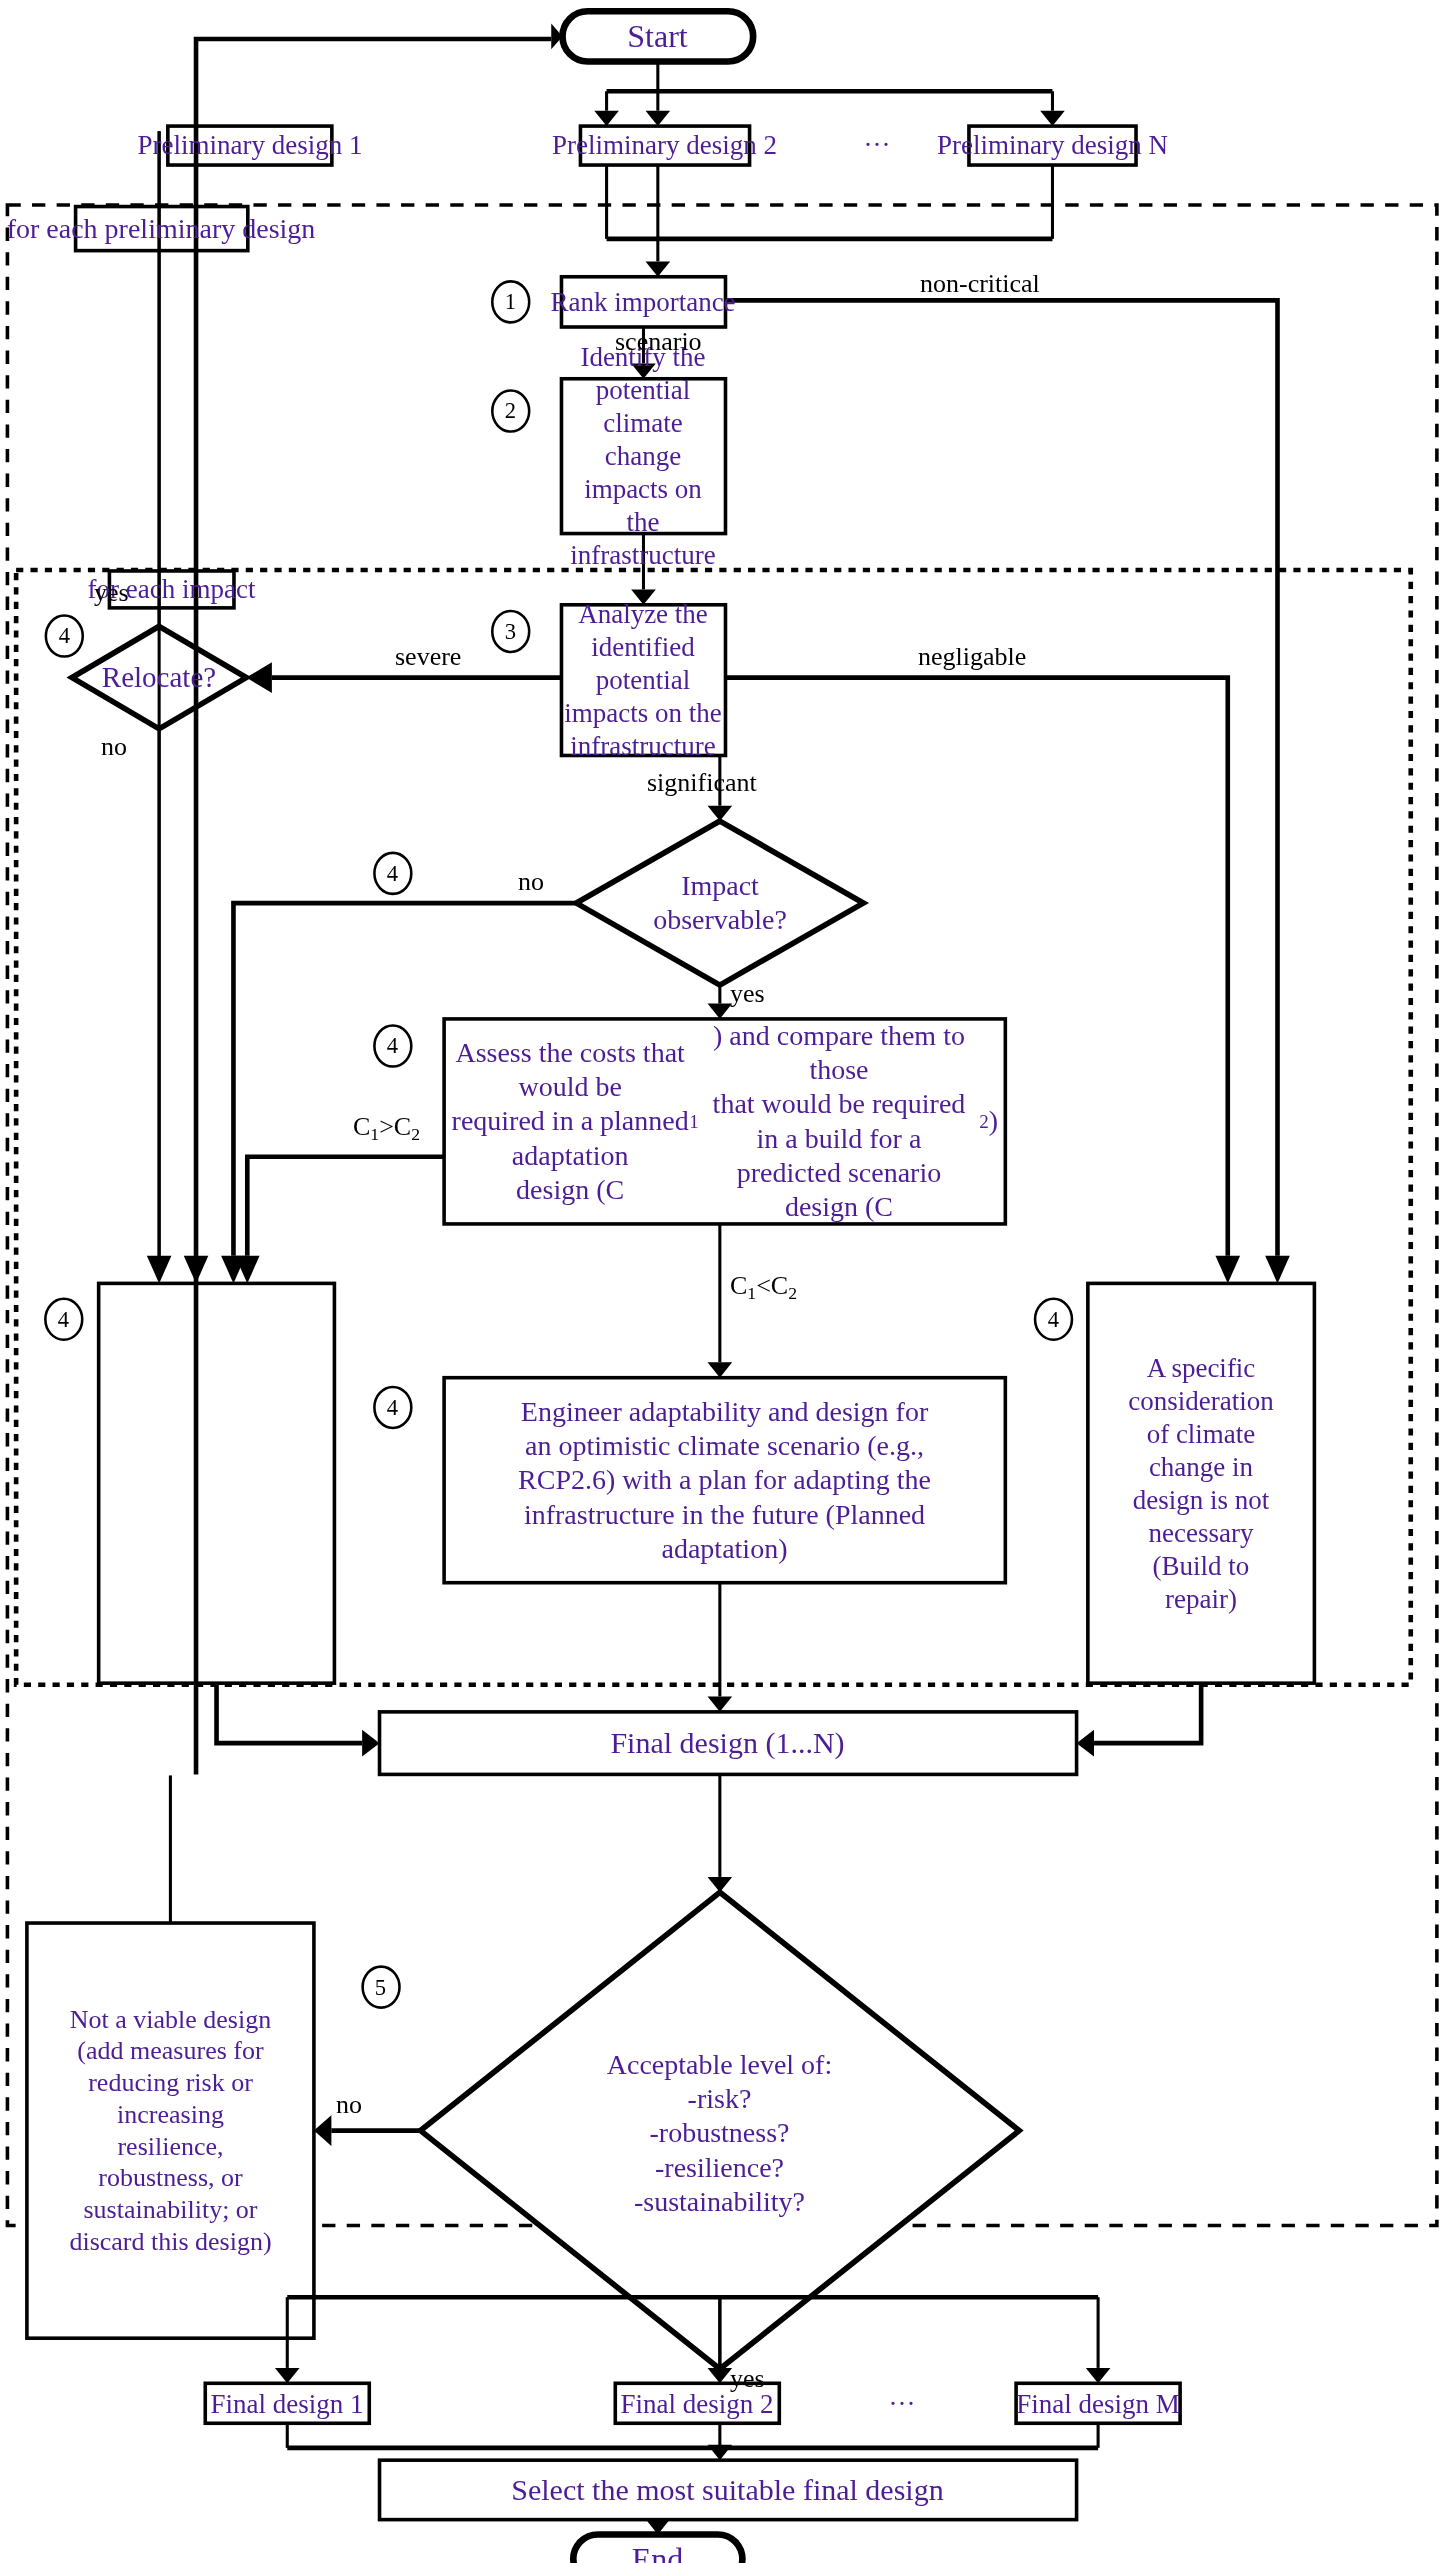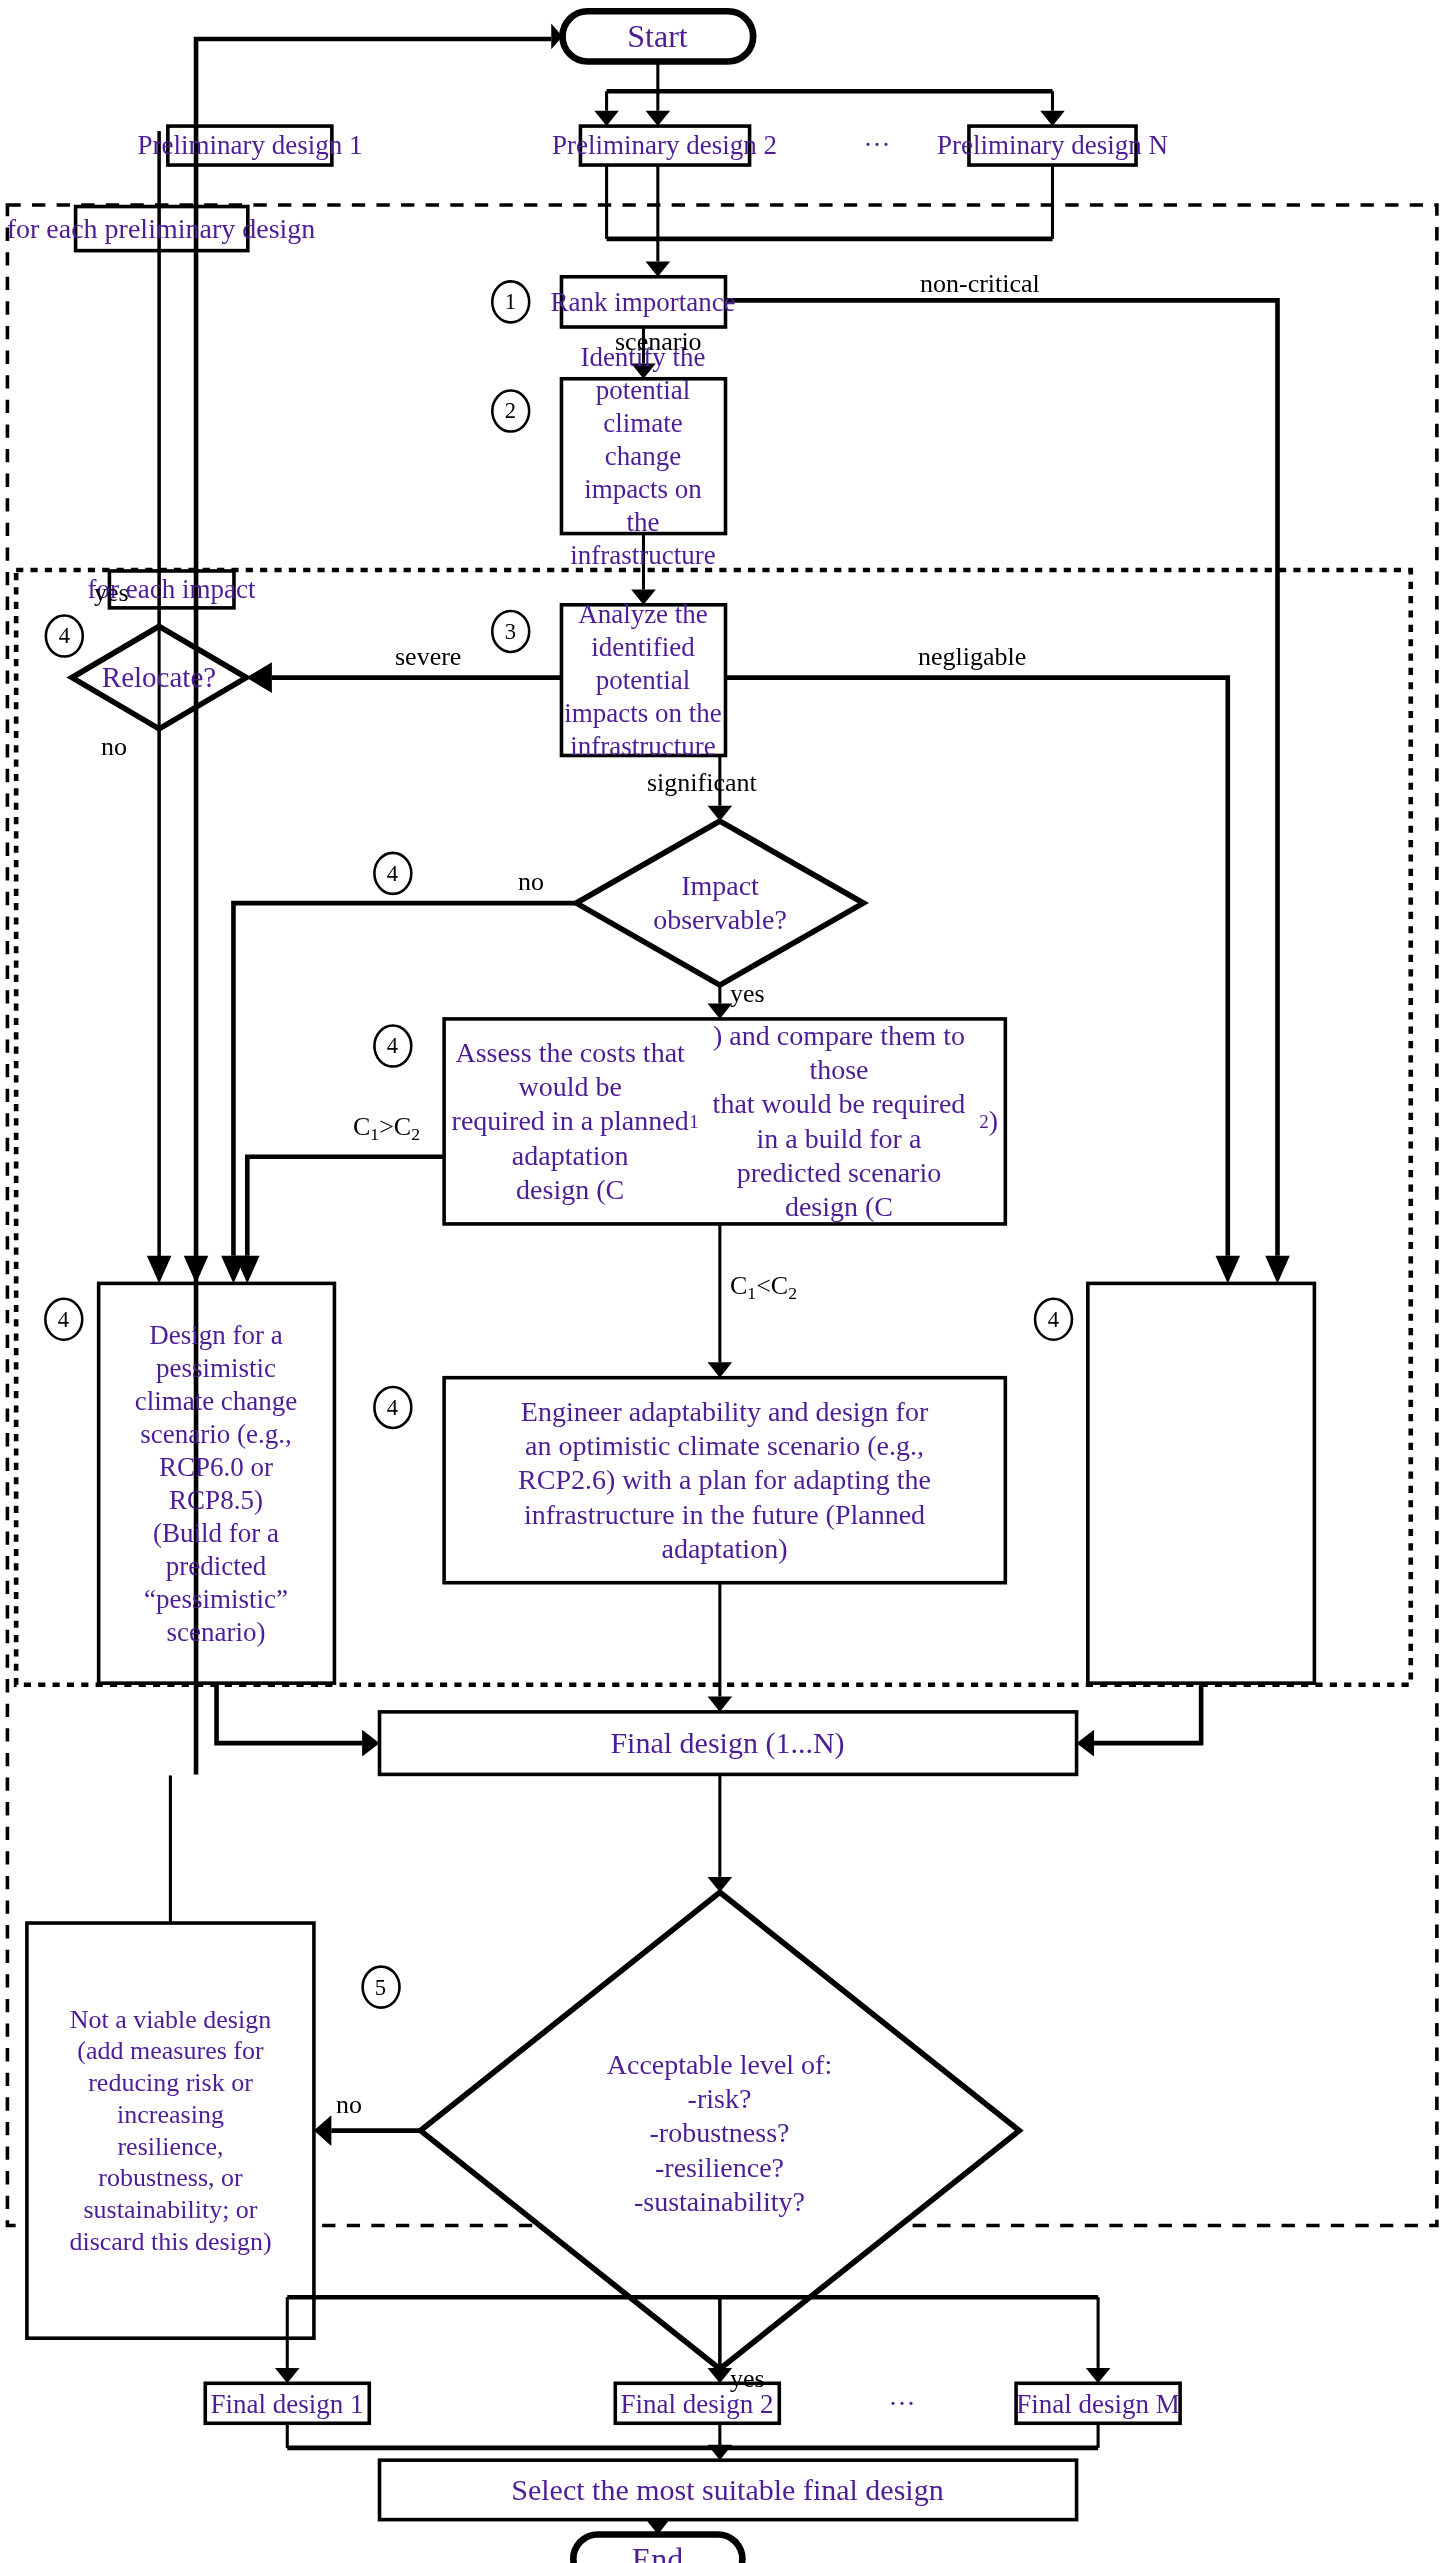--- a/index.html
+++ b/index.html
@@ -311,37 +311,35 @@
 
   <div class="lbl f54" style="left:638px;top:867px;width:164px;height:72px;">Impact
 observable?</div>
 
   <div class="lbl f54" style="left:451px;top:1019px;width:547px;height:205px;">Assess the costs that would be
 required in a planned adaptation
 design (C<sub>1</sub>) and compare them to those
 that would be required in a build for a
 predicted scenario design (C<sub>2</sub>)</div>
 
-  <div class="lbl f52" style="left:101px;top:1284px;width:230px;height:400px;">Design for a
-pessimistic
-climate change
-scenario (e.g.,
-RCP6.0 or
-RCP8.5)
-(Build for a
-predicted
-“pessimistic”
-scenario)</div>
 
   <div class="lbl f54" style="left:451px;top:1378px;width:547px;height:205px;">Engineer adaptability and design for
 an optimistic climate scenario (e.g.,
 RCP2.6) with a plan for adapting the
 infrastructure in the future (Planned
 adaptation)</div>
 
+  <div class="lbl f52" style="left:1091px;top:1284px;width:220px;height:400px;">A specific
+consideration
+of climate
+change in
+design is not
+necessary
+(Build to
+repair)</div>
 
   <div class="lbl single f58" style="left:379px;top:1712px;width:697px;height:63px;">Final design (1...N)</div>
 
   <div class="lbl f50" style="left:29px;top:1923px;width:283px;height:415px;">Not a viable design
 (add measures for
 reducing risk or
 increasing
 resilience,
 robustness, or
 sustainability; or

